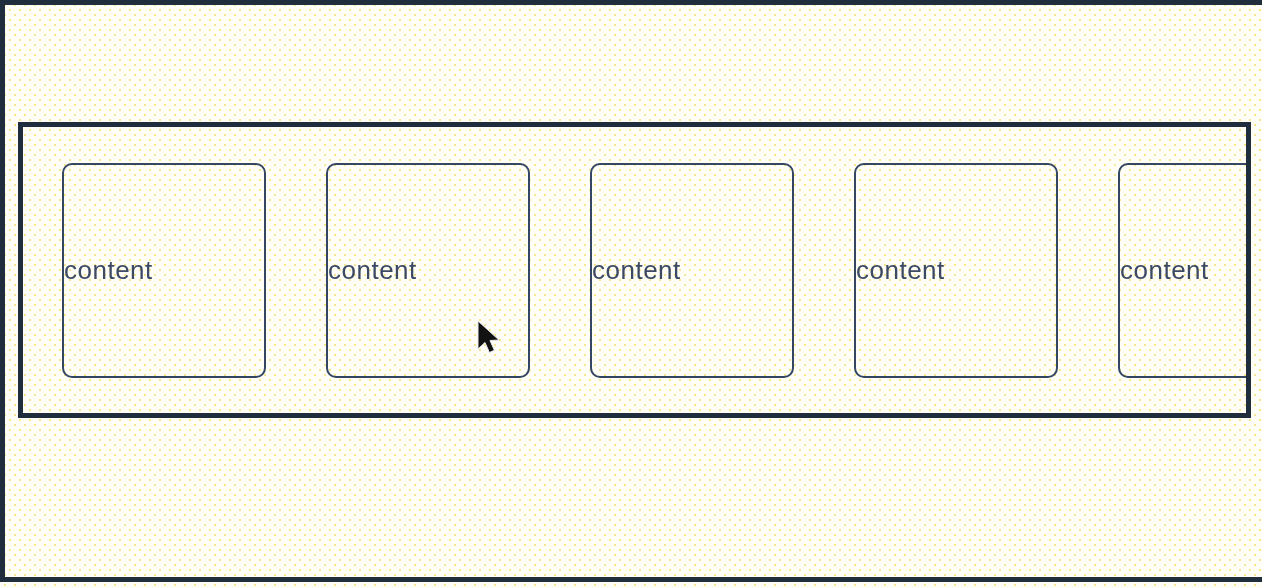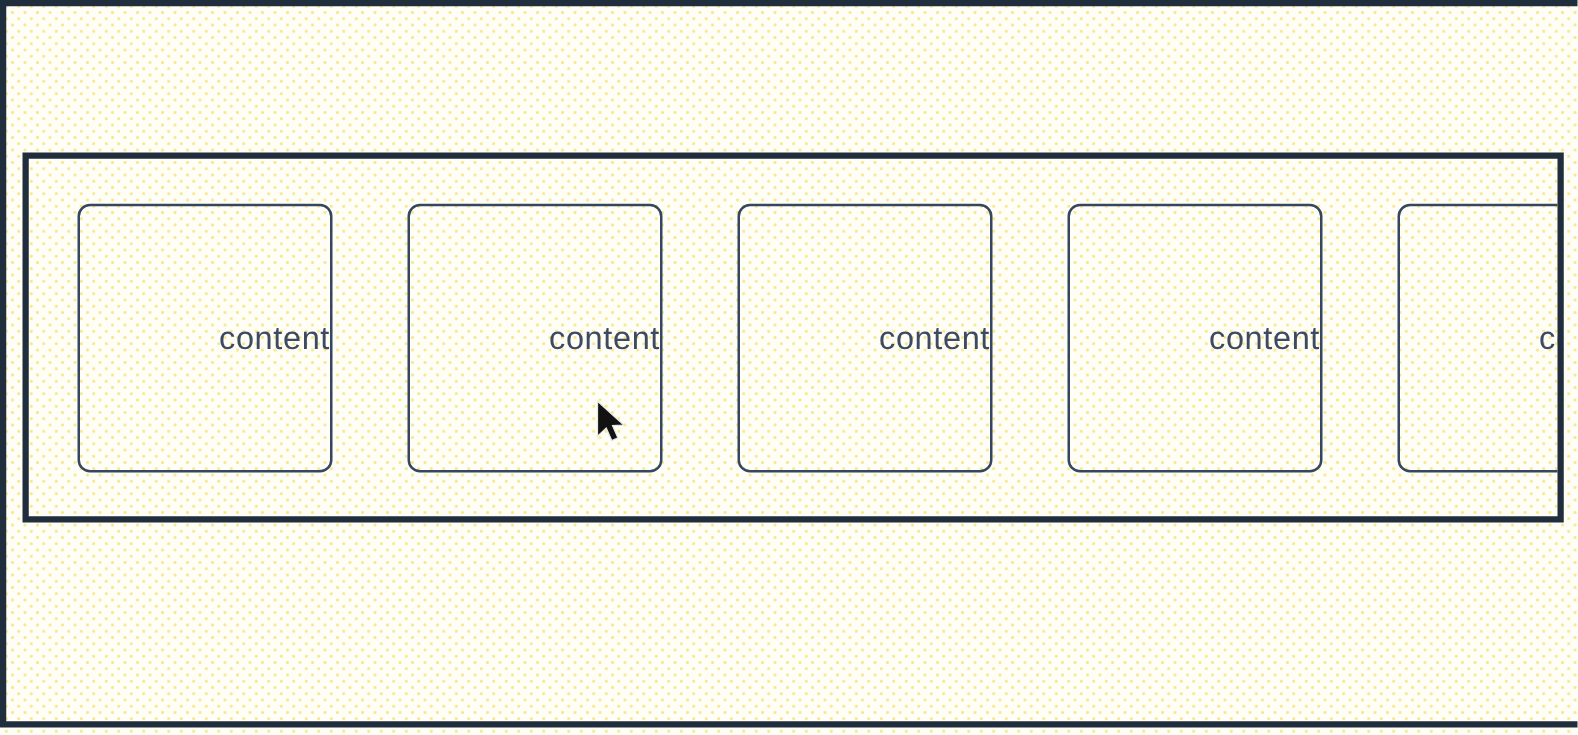--- a/index.html
+++ b/index.html
@@ -50,21 +50,21 @@
 
   .card {
     flex: 0 0 204px;
     width: 204px;
     height: 215px;
     box-sizing: border-box;
     border: 2px solid var(--card-border-color, #344661);
     border-radius: 10px;
     display: flex;
     align-items: center;
-    justify-content: flex-end;
+    justify-content: flex-start;
     background: transparent;
   }
 
   .card-label {
     font-size: 26px;
     letter-spacing: 0.5px;
     color: var(--text-color, #3d4a63);
     white-space: nowrap;
   }
 

